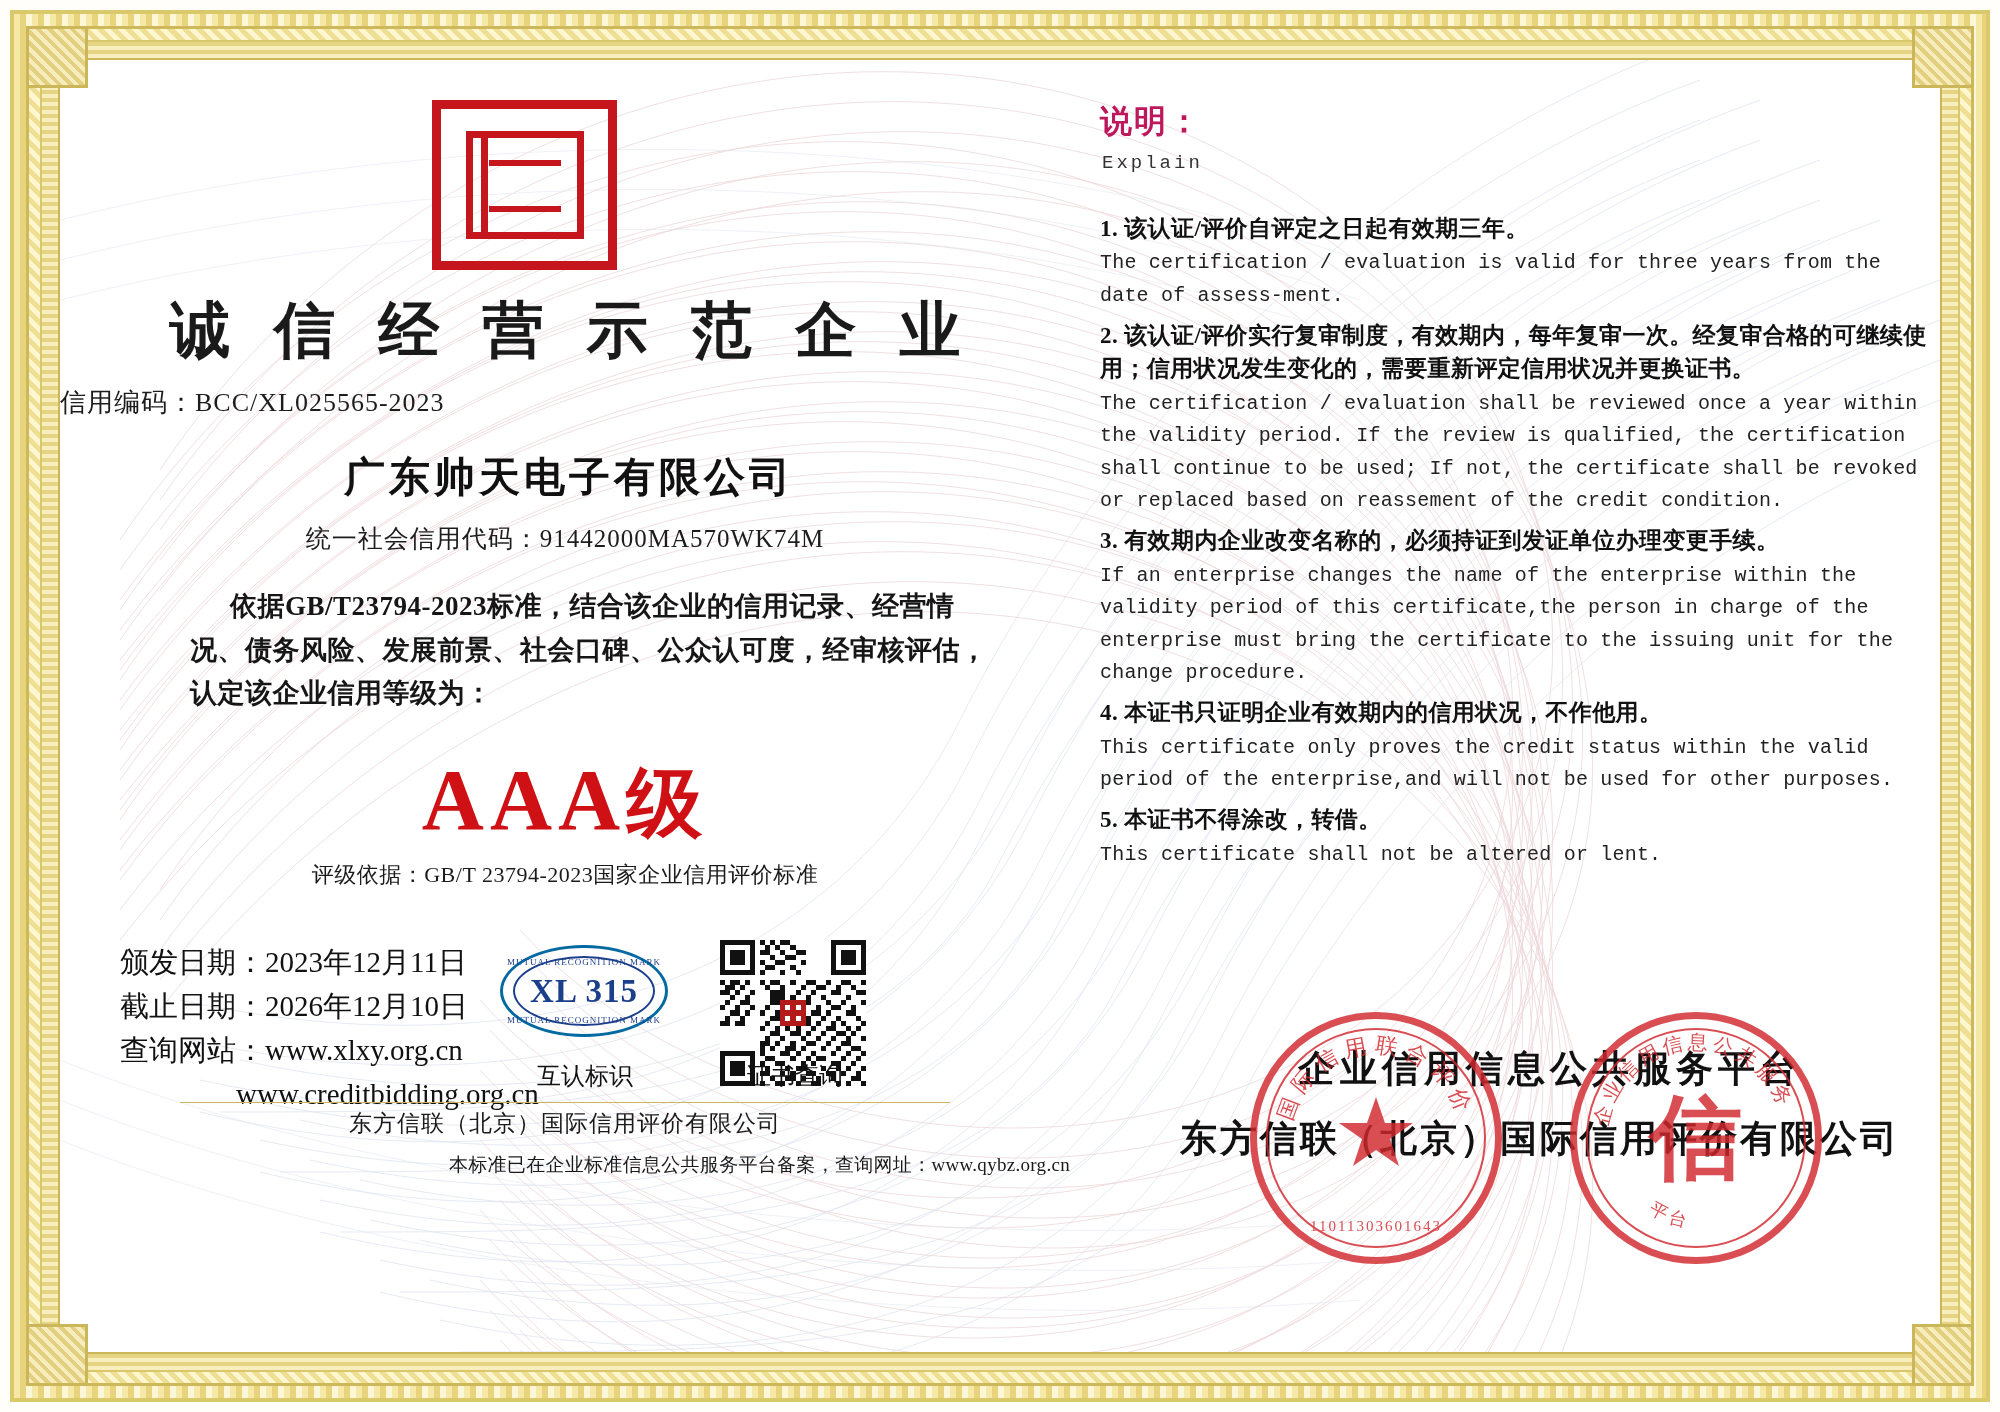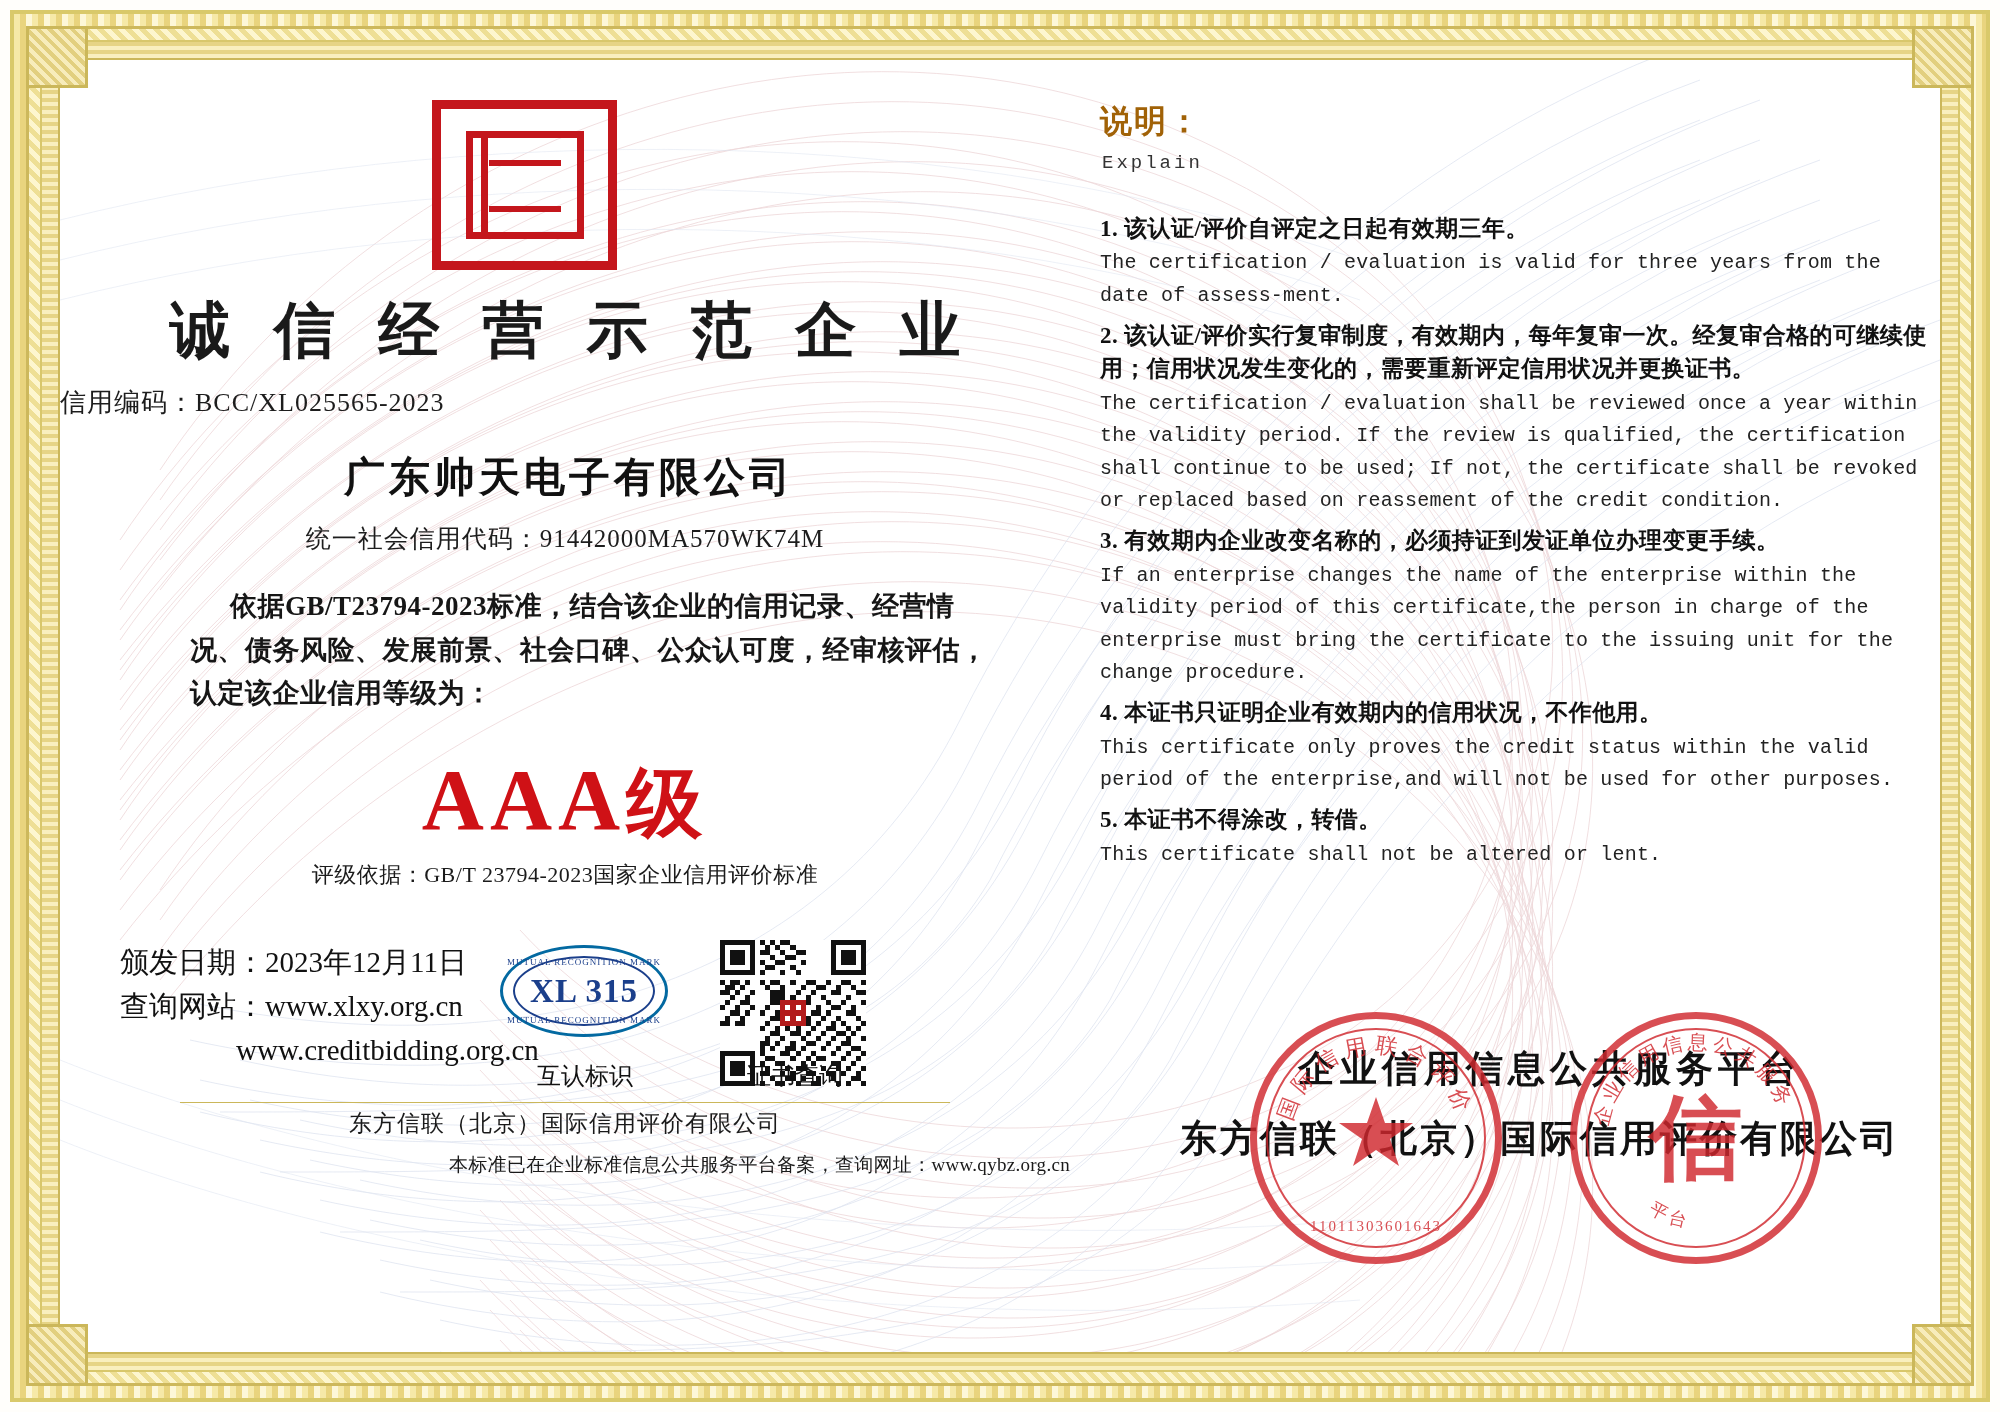--- a/index.html
+++ b/index.html
@@ -216,21 +216,21 @@
     border-top:1px solid #cbb75a;
   }
   .foot2{
     position:absolute;left:0;right:0;top:1092px;
     text-align:right;font-size:19px;color:#1a1a1a;letter-spacing:.3px;
   }
 
   
   .explain-cn{
     position:absolute;left:20px;top:40px;
-    font-size:32px;font-weight:bold;color:#a16207;letter-spacing:2px;
+    font-size:32px;font-weight:bold;color:#be185d;letter-spacing:2px;
   }
   .explain-en{
     position:absolute;left:22px;top:92px;
     font-size:19px;color:#333;letter-spacing:3px;
     font-family:"Liberation Mono", monospace;
   }
   .clauses{
     position:absolute;left:20px;right:10px;top:145px;
   }
   .cl-cn{
@@ -378,20 +378,21 @@
       <div class="uscc">统一社会信用代码：91442000MA570WK74M</div>
 
       <div class="statement"><span class="indent"></span><span>依据GB/T23794-2023标准，结合该企业的信用记录、经营情况、债务风险、发展前景、社会口碑、公众认可度，经审核评估，认定该企业信用等级为：</span></div>
 
       <div class="grade"><span>AAA</span><span class="cn">级</span></div>
 
       <div class="grade-basis">评级依据：GB/T 23794-2023国家企业信用评价标准</div>
 
       <div class="info">
         <div class="row">颁发日期：2023年12月11日</div>
+        <div class="row">截止日期：2026年12月10日</div>
         <div class="row">查询网站：www.xlxy.org.cn</div>
         <div class="row indent2">www.creditbidding.org.cn</div>
       </div>
 
       <div class="xl-badge">
         <div class="oval">
           <div class="oval2"></div>
           <div class="arc-top">MUTUAL RECOGNITION MARK</div>
           <div class="txt">XL 315</div>
           <div class="arc-bot">MUTUAL RECOGNITION MARK</div>

